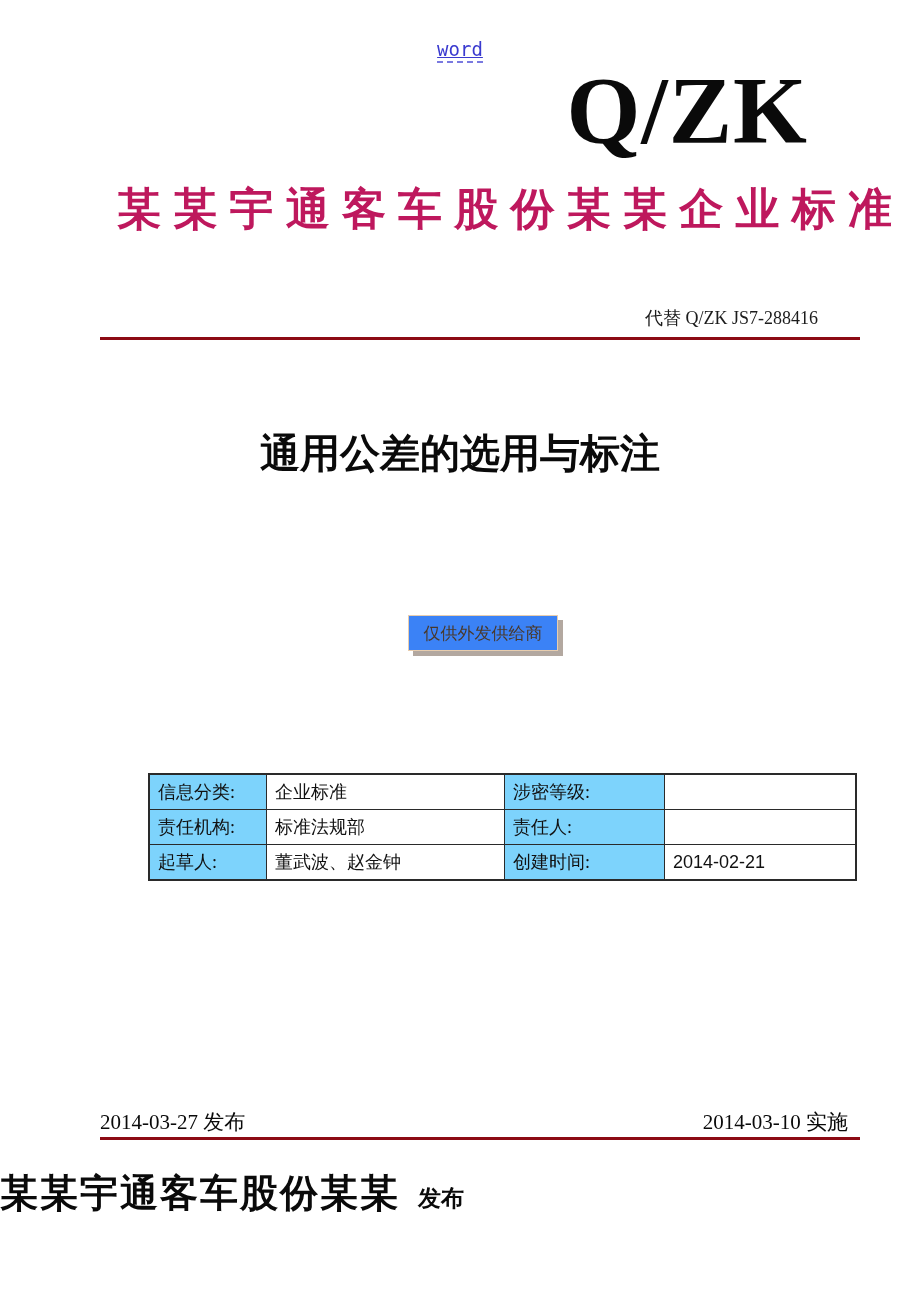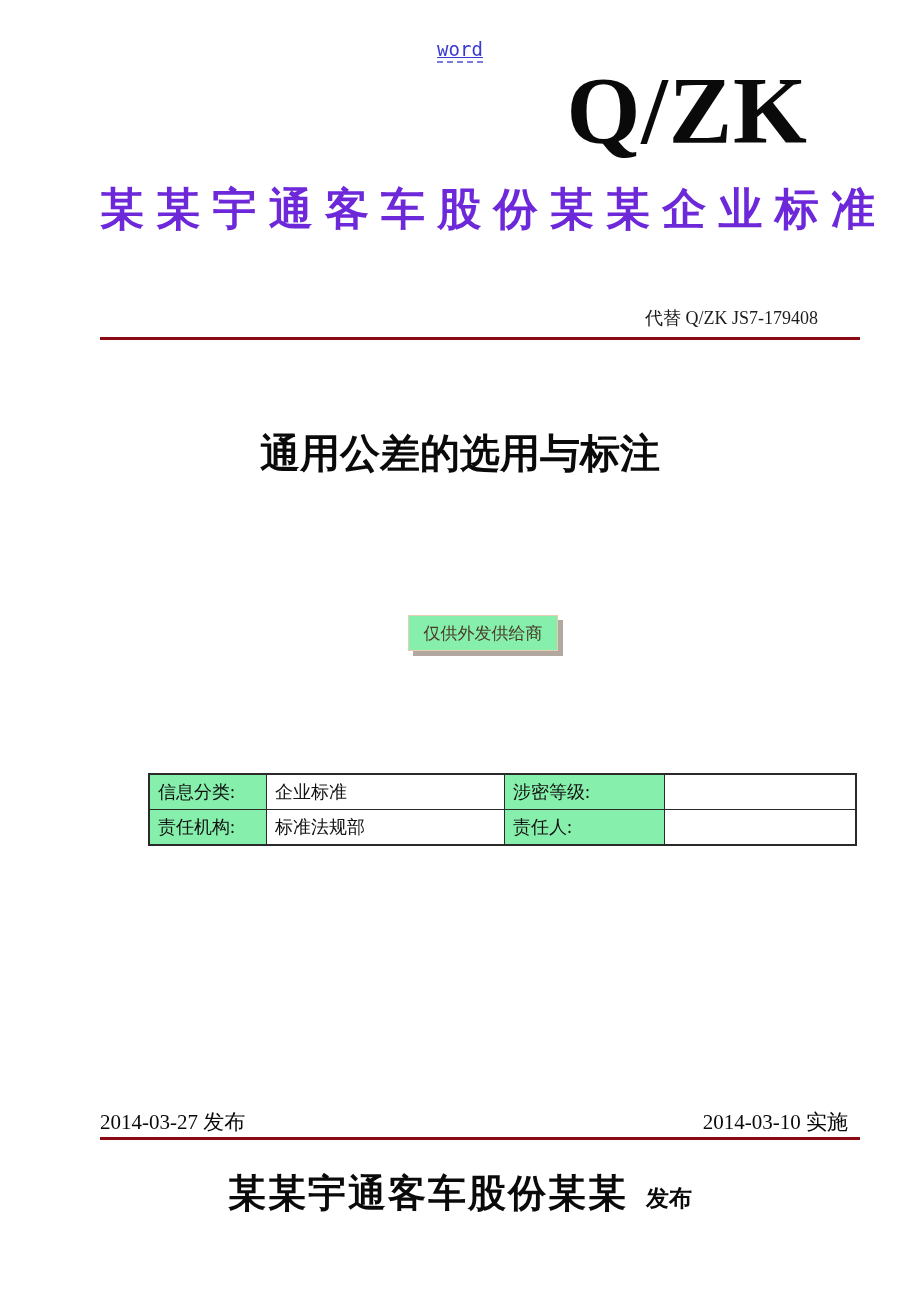--- a/index.html
+++ b/index.html
@@ -32,25 +32,25 @@
     position:absolute;top:64px;right:112px;
     font-family:"Liberation Serif","DejaVu Serif",serif;
     font-weight:700;
     font-size:95px;line-height:95px;
     letter-spacing:1px;
     color:#0a0a0a;
   }
 
   
   .org-line{
-    position:absolute;top:183px;left:100px;right:62px;
+    position:absolute;top:183px;left:117px;right:62px;
     font-family:"Liberation Sans","DejaVu Sans",sans-serif;
     font-weight:700;
     font-size:44px;line-height:52px;
-    color:#6d28d9;
+    color:#be185d;
     text-align:justify;
     text-align-last:justify;
     white-space:nowrap;
   }
 
   .std-no{
     position:absolute;top:254px;right:106px;
     font-family:"Liberation Sans","DejaVu Sans",sans-serif;
     font-weight:700;
     font-size:22px;line-height:30px;
@@ -77,21 +77,21 @@
     font-family:"Liberation Sans","DejaVu Sans",sans-serif;
     font-weight:700;
     font-size:40px;line-height:50px;
     color:#0a0a0a;
   }
 
   
   .stamp{
     position:absolute;left:408px;top:615px;
     width:148px;height:34px;
-    background:#86efac;
+    background:#3b82f6;
     border:1px solid #e8cdae;
     box-shadow:5px 5px 0 #b3a8a0;
     display:flex;align-items:center;justify-content:center;
     font-size:17px;
     color:#4a3828;
   }
 
   
   .info-table{
     position:absolute;left:148px;top:773px;
@@ -100,37 +100,37 @@
     font-size:18px;
   }
   .info-table td{
     border:1px solid #2a2a2a;
     height:34px;
     padding:0 4px 0 8px;
     overflow:hidden;
     white-space:nowrap;
   }
   .info-table{border:2px solid #2a2a2a;}
-  .info-table td.lbl{background:#86efac;}
+  .info-table td.lbl{background:#7dd3fc;}
   .info-table td.val-sans{font-family:"Liberation Sans","DejaVu Sans",sans-serif;}
   .c1{width:104px;} .c2{width:225px;} .c3{width:147px;} .c4{width:178px;}
 
   
   .dates-row{
     position:absolute;top:1108px;left:100px;right:60px;
     display:flex;justify-content:space-between;
     font-size:21px;line-height:28px;
     color:#0a0a0a;
   }
   .dates-row .impl{padding-right:12px;}
 
   
   .publisher-line{
     position:absolute;top:1168px;left:0;right:0;
-    text-align:center;
+    text-align:left;
     color:#0a0a0a;
   }
   .publisher-name{
     font-family:"Liberation Serif","DejaVu Serif",serif;
     font-weight:700;
     font-size:38px;letter-spacing:2px;
   }
   .publisher-verb{
     font-family:"Liberation Sans","DejaVu Sans",sans-serif;
     font-weight:700;
@@ -152,21 +152,21 @@
 
   <div class="word-link">
     <a>word</a>
   </div>
 
   <div class="qzk">Q/ZK</div>
 
   <div class="org-line">某 某 宇 通 客 车 股 份 某 某 企 业 标 准</div>
 
 
-  <div class="supersedes">代替 Q/ZK JS7-179408</div>
+  <div class="supersedes">代替 Q/ZK JS7-288416</div>
 
   <div class="rule rule-top"></div>
 
   <div class="doc-title">通用公差的选用与标注</div>
 
   <div class="stamp">仅供外发供给商</div>
 
   <table class="info-table">
     <tbody>
         <tr>
@@ -174,20 +174,26 @@
       <td class="c2">企业标准</td>
       <td class="lbl c3">涉密等级:</td>
       <td class="c4"></td>
     </tr>
     <tr>
       <td class="lbl c1">责任机构:</td>
       <td class="c2">标准法规部</td>
       <td class="lbl c3">责任人:</td>
       <td class="c4"></td>
     </tr>
+    <tr>
+      <td class="lbl c1">起草人:</td>
+      <td class="c2">董武波、赵金钟</td>
+      <td class="lbl c3">创建时间:</td>
+      <td class="c4 val-sans">2014-02-21</td>
+    </tr>
   </tbody>
     </table>
 
   <div class="dates-row">
     <span>2014-03-27 发布</span>
     <span class="impl">2014-03-10 实施</span>
   </div>
 
   <div class="rule rule-bottom"></div>
 

